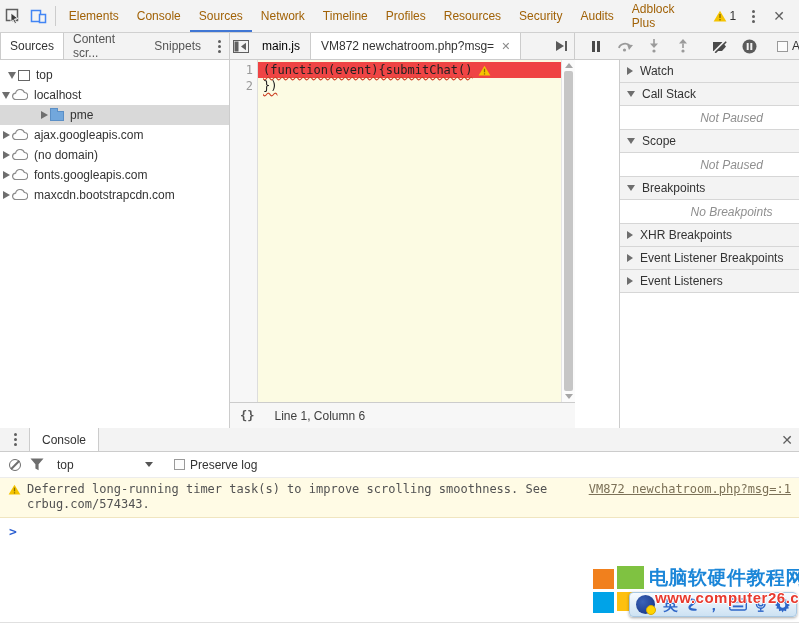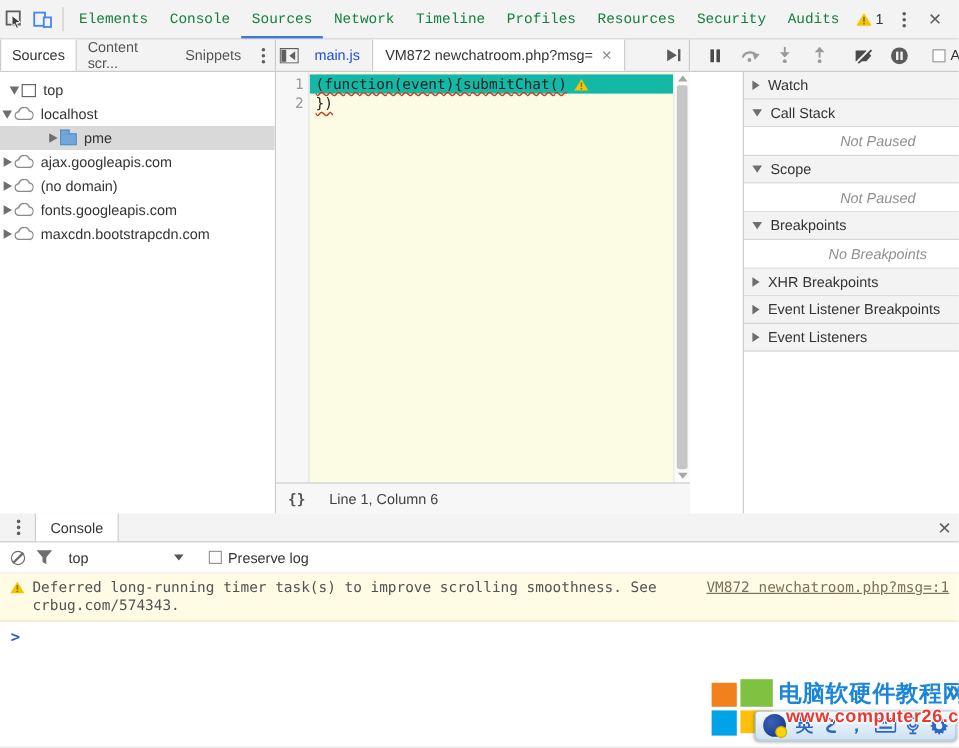--- a/index.html
+++ b/index.html
@@ -5,35 +5,35 @@
   * { margin:0; padding:0; box-sizing:border-box; }
   body { font-family:"Liberation Sans", sans-serif; background:#fff; }
   #root { position:relative; width:799px; height:623px; background:#fff; color:#333;
           font-size:12px; overflow:hidden; border-bottom:1px solid #e0e0e0; }
 
   
   .top-toolbar { height:33px; background:#f3f3f3; border-bottom:1px solid #d0d0d0;
                  display:flex; align-items:stretch; }
   .tb-iconbtn { width:26px; display:flex; align-items:center; justify-content:center; cursor:pointer; }
   .v-div { width:1px; background:#ccc; margin:6px 4px; }
-  .main-tab { display:flex; align-items:center; padding:0 9px; color:#15803d; cursor:pointer;font-family:Liberation Mono, monospace; }
+  .main-tab { display:flex; align-items:center; padding:0 9px; color:#a16207; cursor:pointer; }
   .main-tab.active { border-bottom:2px solid #4076d4; padding-top:2px; font-weight:400; }
   .tt-right { margin-left:auto; display:flex; align-items:center; gap:4px; padding-right:8px; }
   .warn-badge { display:flex; align-items:center; gap:3px; padding:0 4px; cursor:pointer; }
   .kebab { display:inline-flex; flex-direction:column; gap:2px; padding:4px 8px; cursor:pointer; }
   .kebab i { width:3px; height:3px; border-radius:50%; background:#5f5f5f; }
   .close-x { font-size:14px; color:#5f5f5f; padding:0 6px; cursor:pointer; }
 
   
   .sub-toolbar { height:27px; background:#f3f3f3; border-bottom:1px solid #ccc; display:flex; align-items:stretch; }
   .r2-left { width:230px; flex:none; display:flex; align-items:stretch; border-right:1px solid #ccc; }
   .panel-tab { display:flex; align-items:center; padding:0 9px; color:#555; cursor:pointer; }
   .panel-tab.active { background:#fff; border-left:1px solid #ccc; border-right:1px solid #ccc; color:#333; }
   .r2-mid { width:345px; flex:none; display:flex; align-items:stretch; border-right:1px solid #ccc; }
-  .file-tab { display:flex; align-items:center; padding:0 10px; color:#1d4ed8; cursor:pointer; gap:7px; }
+  .file-tab { display:flex; align-items:center; padding:0 10px; color:#000000; cursor:pointer; gap:7px; }
   .file-tab.active { background:#fff; border-left:1px solid #ccc; border-right:1px solid #ccc; color:#333; }
   .tab-close { font-size:11px; color:#8a8a8a; cursor:pointer; }
   .r2-right { flex:1; display:flex; align-items:center; gap:7px; padding:0 6px 0 10px; }
   .dbg-btn { display:flex; align-items:center; justify-content:center; width:22px; height:22px; cursor:pointer; }
   .async-wrap { display:flex; align-items:center; gap:4px; margin-left:2px; color:#333; }
   .cbx { width:11px; height:11px; border:1px solid #999; background:#fcfcfc; display:inline-block; cursor:pointer; }
 
   
   .main { height:368px; display:flex; }
   .left-panel { width:230px; flex:none; border-right:1px solid #ccc; padding-top:5px; background:#fff; overflow:hidden; }
@@ -51,21 +51,21 @@
 
   
   .editor-col { width:345px; flex:none; display:flex; flex-direction:column; }
   .editor-body { flex:1; display:flex; min-height:0; }
   .gutter { width:28px; flex:none; background:#f7f7f7; border-right:1px solid #ddd;
             font-family:"DejaVu Sans Mono", monospace; font-size:12px; line-height:16px;
             color:#999; text-align:right; padding:2px 4px 0 0; }
   .code-area { flex:1; background:#fcfbe3; font-family:"DejaVu Sans Mono", monospace;
                font-size:12px; line-height:16px; padding-top:2px; overflow:hidden; cursor:text; }
   .code-line { height:16px; padding-left:5px; white-space:pre; color:#222; display:flex; align-items:center; gap:5px; }
-  .code-line.hl { background:#14b8a6; }
+  .code-line.hl { background:#ef4444; }
   .squig { text-decoration:underline; text-decoration-style:wavy; text-decoration-color:#cc4125;
            text-decoration-skip-ink:none; text-underline-offset:2px; }
   .vscroll { width:14px; flex:none; background:#fbfbfb; border-left:1px solid #e5e5e5;
              display:flex; flex-direction:column; align-items:center; padding:3px 0; }
   .scr-tri-u { width:0; height:0; border-bottom:5px solid #a6a6a6; border-left:4px solid transparent; border-right:4px solid transparent; }
   .scr-tri-d { width:0; height:0; border-top:5px solid #a6a6a6; border-left:4px solid transparent; border-right:4px solid transparent; }
   .scr-thumb { flex:1; width:9px; background:#c6c6c6; border-radius:2px; margin:3px 0; cursor:grab; }
   .status-bar { height:26px; flex:none; background:#f7f7f7; border-top:1px solid #ccc;
                 display:flex; align-items:center; }
   .braces-btn { font-family:"DejaVu Sans Mono", monospace; font-weight:bold; color:#555;
@@ -150,20 +150,21 @@
     <span class="v-div"></span>
     <div class="main-tab">Elements</div>
     <div class="main-tab">Console</div>
     <div class="main-tab active">Sources</div>
     <div class="main-tab">Network</div>
     <div class="main-tab">Timeline</div>
     <div class="main-tab">Profiles</div>
     <div class="main-tab">Resources</div>
     <div class="main-tab">Security</div>
     <div class="main-tab">Audits</div>
+    <div class="main-tab">Adblock Plus</div>
     <div class="tt-right">
       <span class="warn-badge">
         <svg width="14" height="12" viewBox="0 0 14 12">
             <path d="M7 0.8 L13.4 11.4 H0.6 Z" fill="#f5c400"></path>
             <rect x="6.3" y="4" width="1.4" height="4" fill="#8a6d00"></rect>
             <rect x="6.3" y="9" width="1.4" height="1.4" fill="#8a6d00"></rect>
           </svg>
         <span>1</span>
       </span>
       <span class="kebab">

